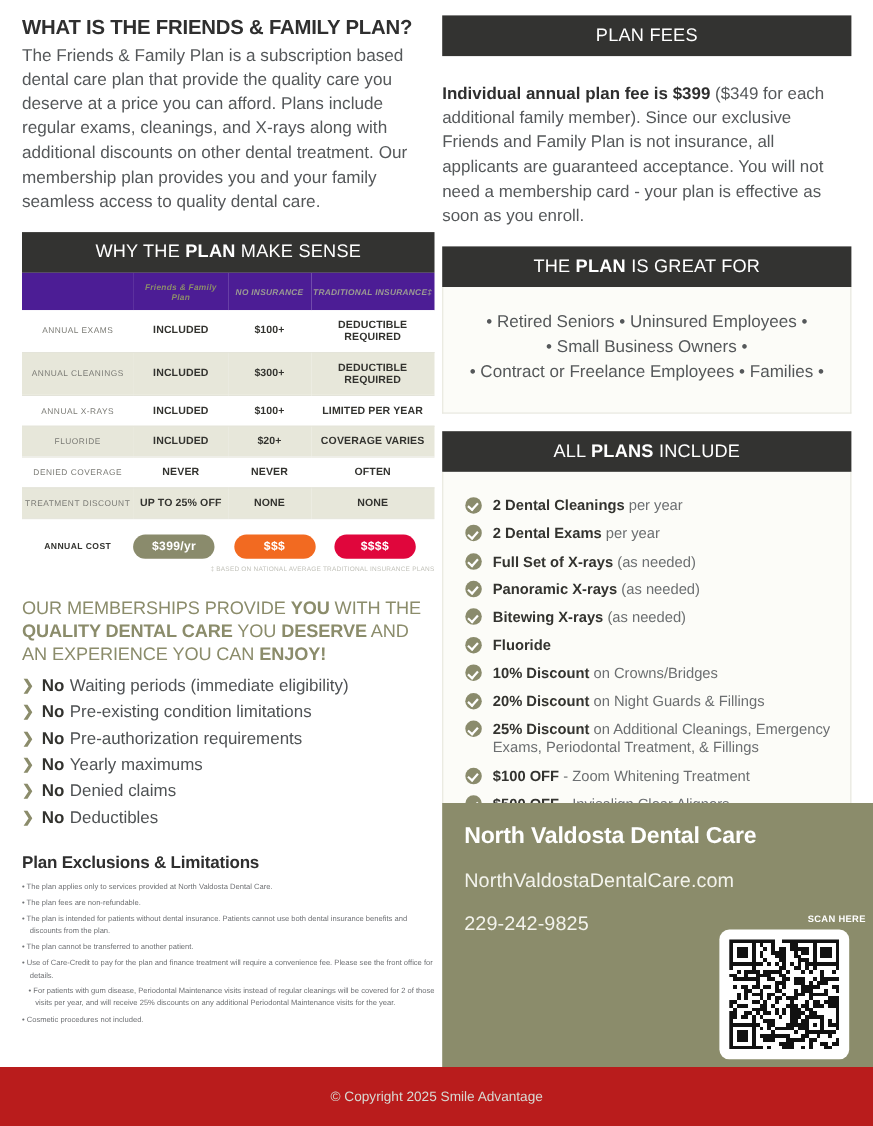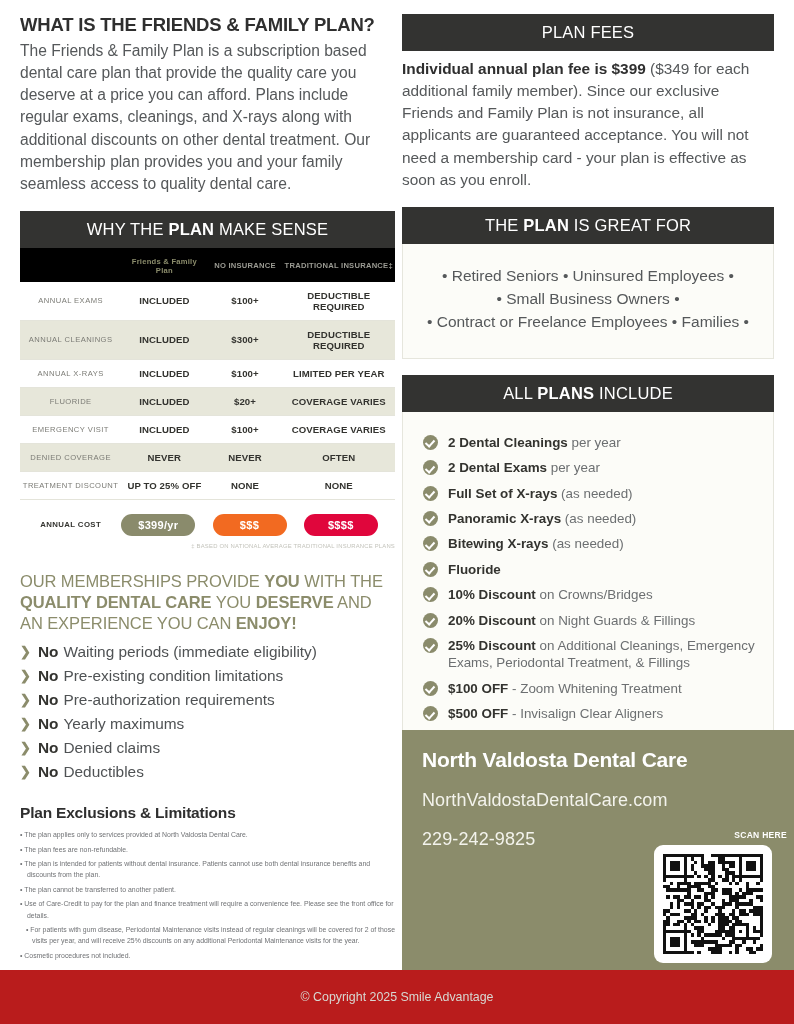--- a/index.html
+++ b/index.html
@@ -51,21 +51,22 @@
   table.cmp col.c1 { width: 23%; }
   table.cmp col.c2 { width: 20%; }
   table.cmp col.c3 { width: 30%; }
   table.cmp thead th {
     font-size: 7.6px;
     font-weight: 700;
     letter-spacing: .25px;
     padding: 9px 2px 7px;
     text-align: center;
     color: #9b9b93;
-    background: #000000;
+    background: #4c1d95;
+    font-style: italic;
   }
   table.cmp thead th.plan { color: #8b8c6b; }
   table.cmp tbody td {
     text-align: center;
     padding: 8px 2px;
     font-size: 9.6px;
     font-weight: 700;
     color: #33332f;
     letter-spacing: .1px;
     border-bottom: 1px solid #e4e4da;
@@ -166,21 +167,21 @@
   .card {
     background: #fcfcf8;
     border: 1px solid #e6e6dd;
     border-top: none;
     padding: 12px 14px 14px;
   }
   .feetext {
     font-size: 15.4px;
     line-height: 1.44;
     color: #55585a;
-    margin-top: 7px;
+    margin-top: 24px;
   }
   .feetext b { font-weight: 700; color: #2f2f2f; }
 
   .greatfor {
     text-align: center;
     font-size: 15.5px;
     line-height: 1.5;
     color: #55585a;
     padding: 8px 4px 10px;
   }
@@ -316,26 +317,20 @@
               <td>$100+</td>
               <td>LIMITED PER YEAR</td>
             </tr>
             <tr>
               <td class="rowlabel">FLUORIDE</td>
               <td>INCLUDED</td>
               <td>$20+</td>
               <td>COVERAGE VARIES</td>
             </tr>
             <tr>
-              <td class="rowlabel">EMERGENCY VISIT</td>
-              <td>INCLUDED</td>
-              <td>$100+</td>
-              <td>COVERAGE VARIES</td>
-            </tr>
-            <tr>
               <td class="rowlabel">DENIED COVERAGE</td>
               <td>NEVER</td>
               <td>NEVER</td>
               <td>OFTEN</td>
             </tr>
             <tr>
               <td class="rowlabel">TREATMENT DISCOUNT</td>
               <td>UP TO 25% OFF</td>
               <td>NONE</td>
               <td>NONE</td>

